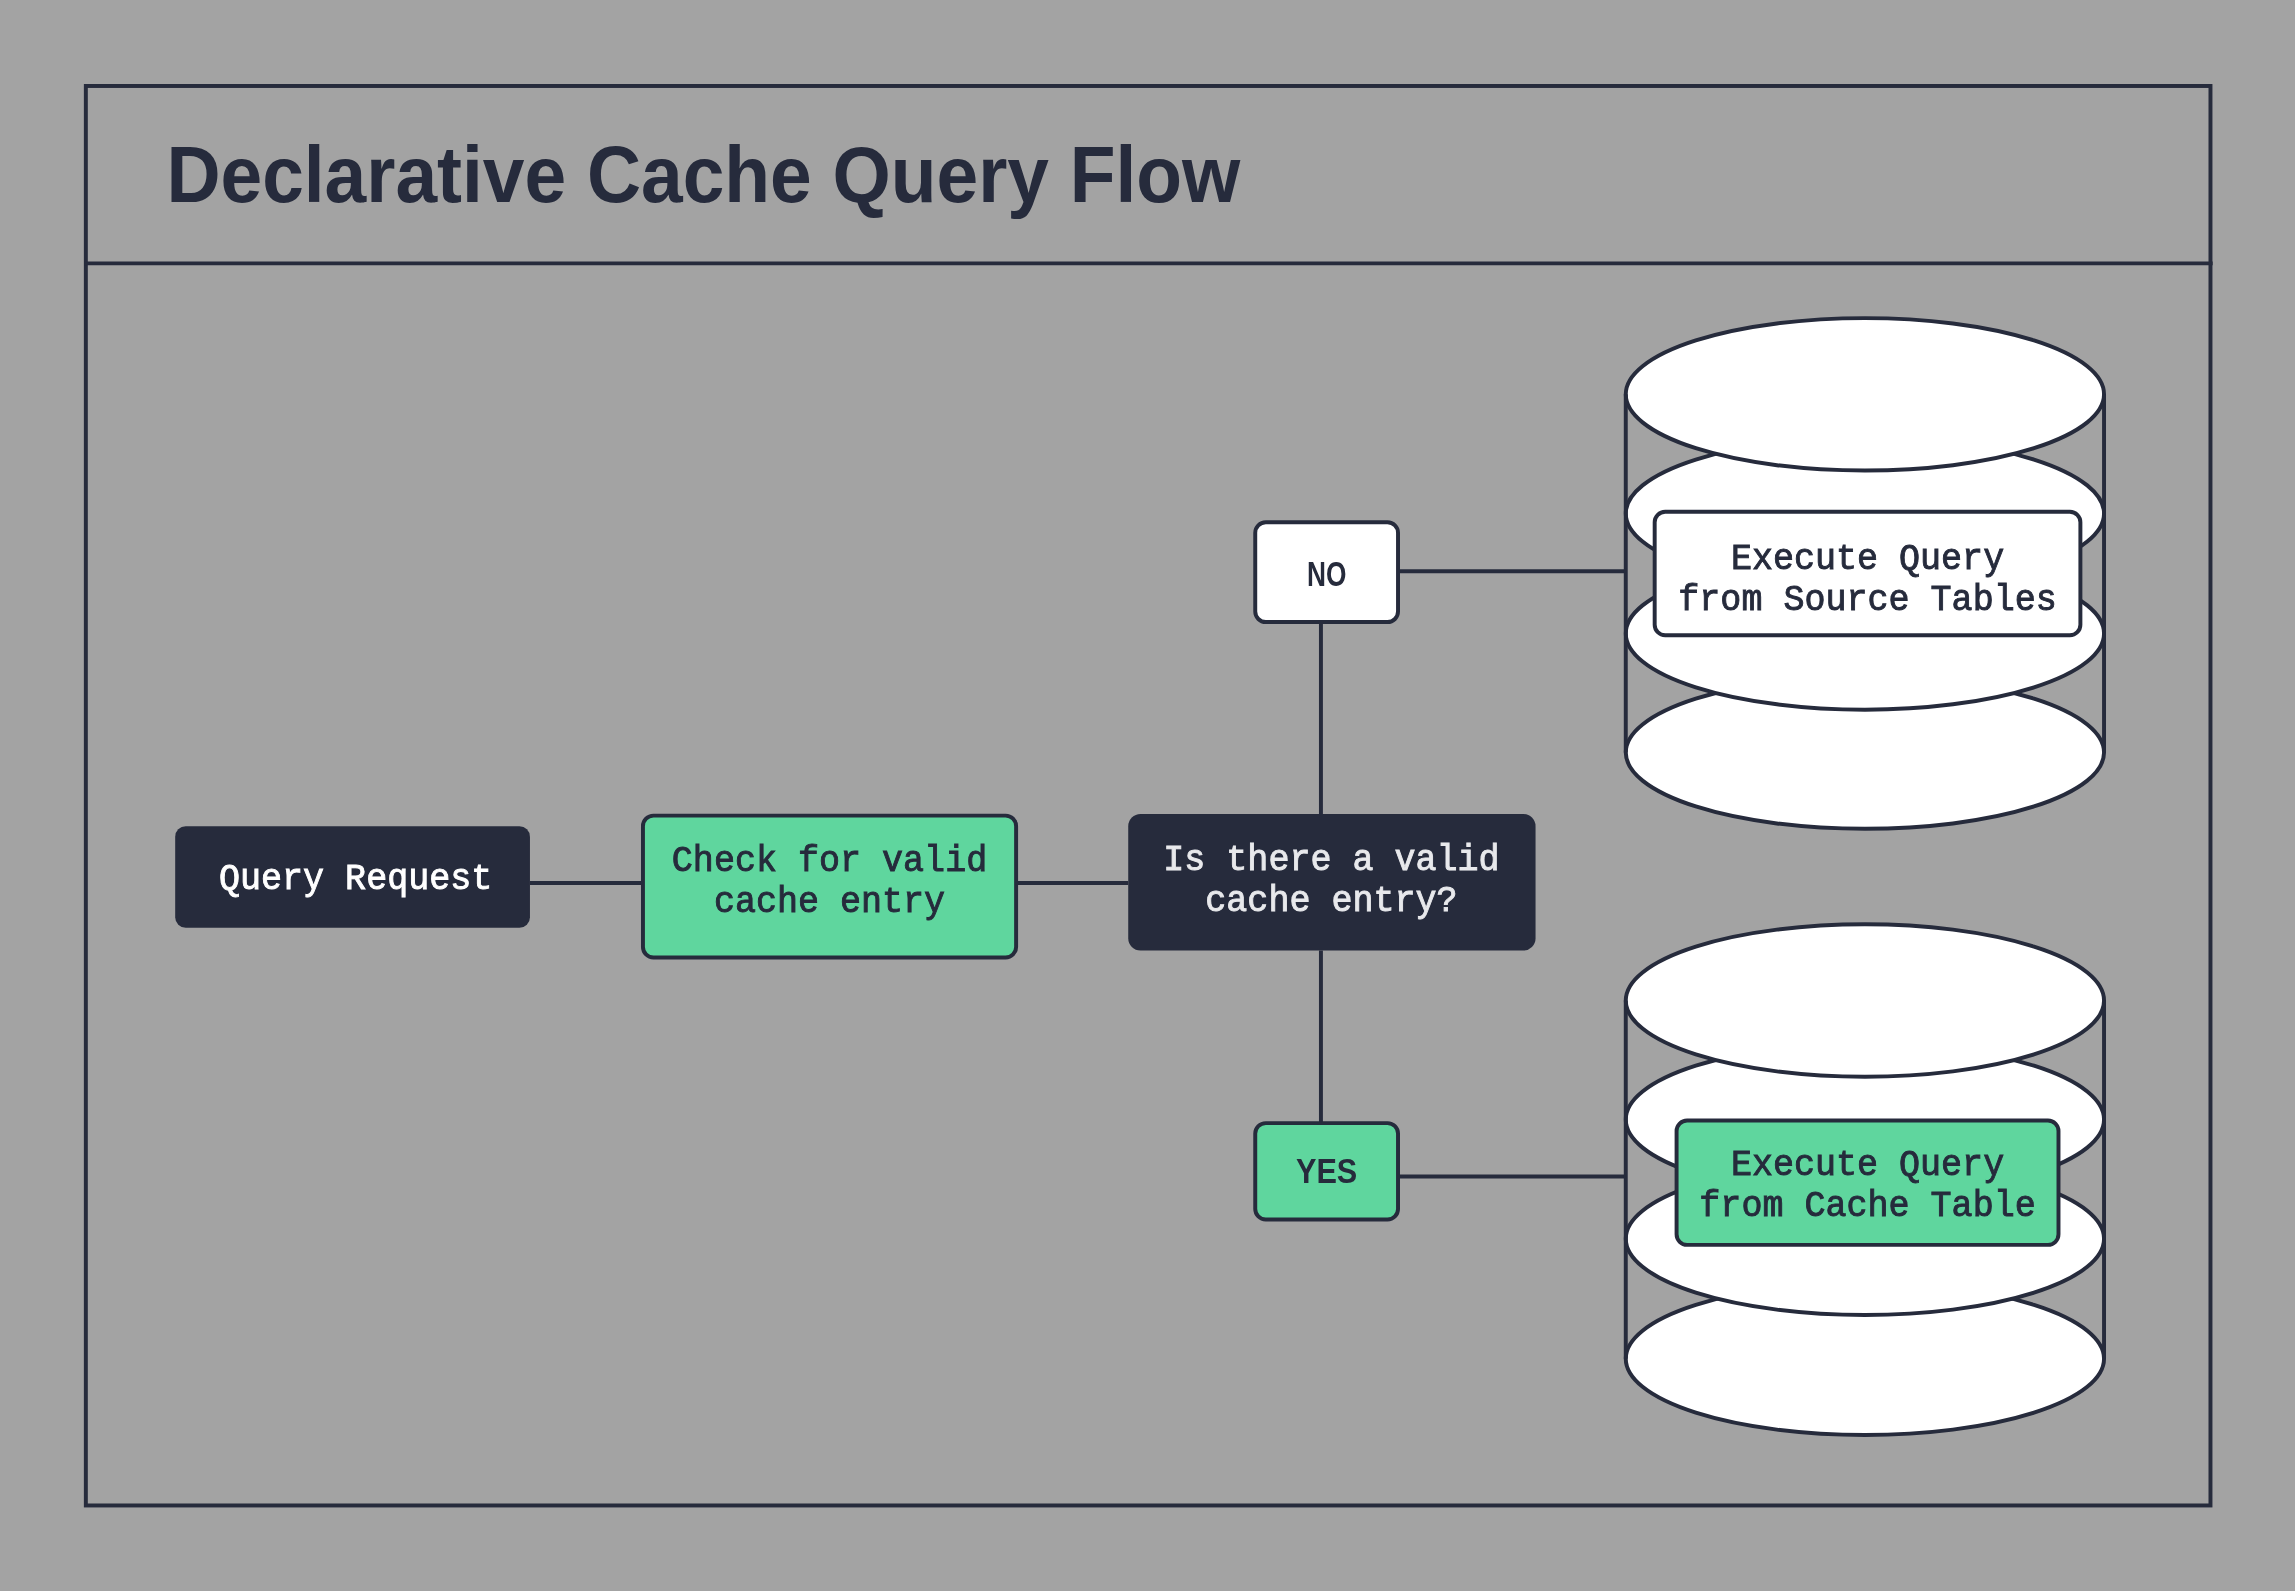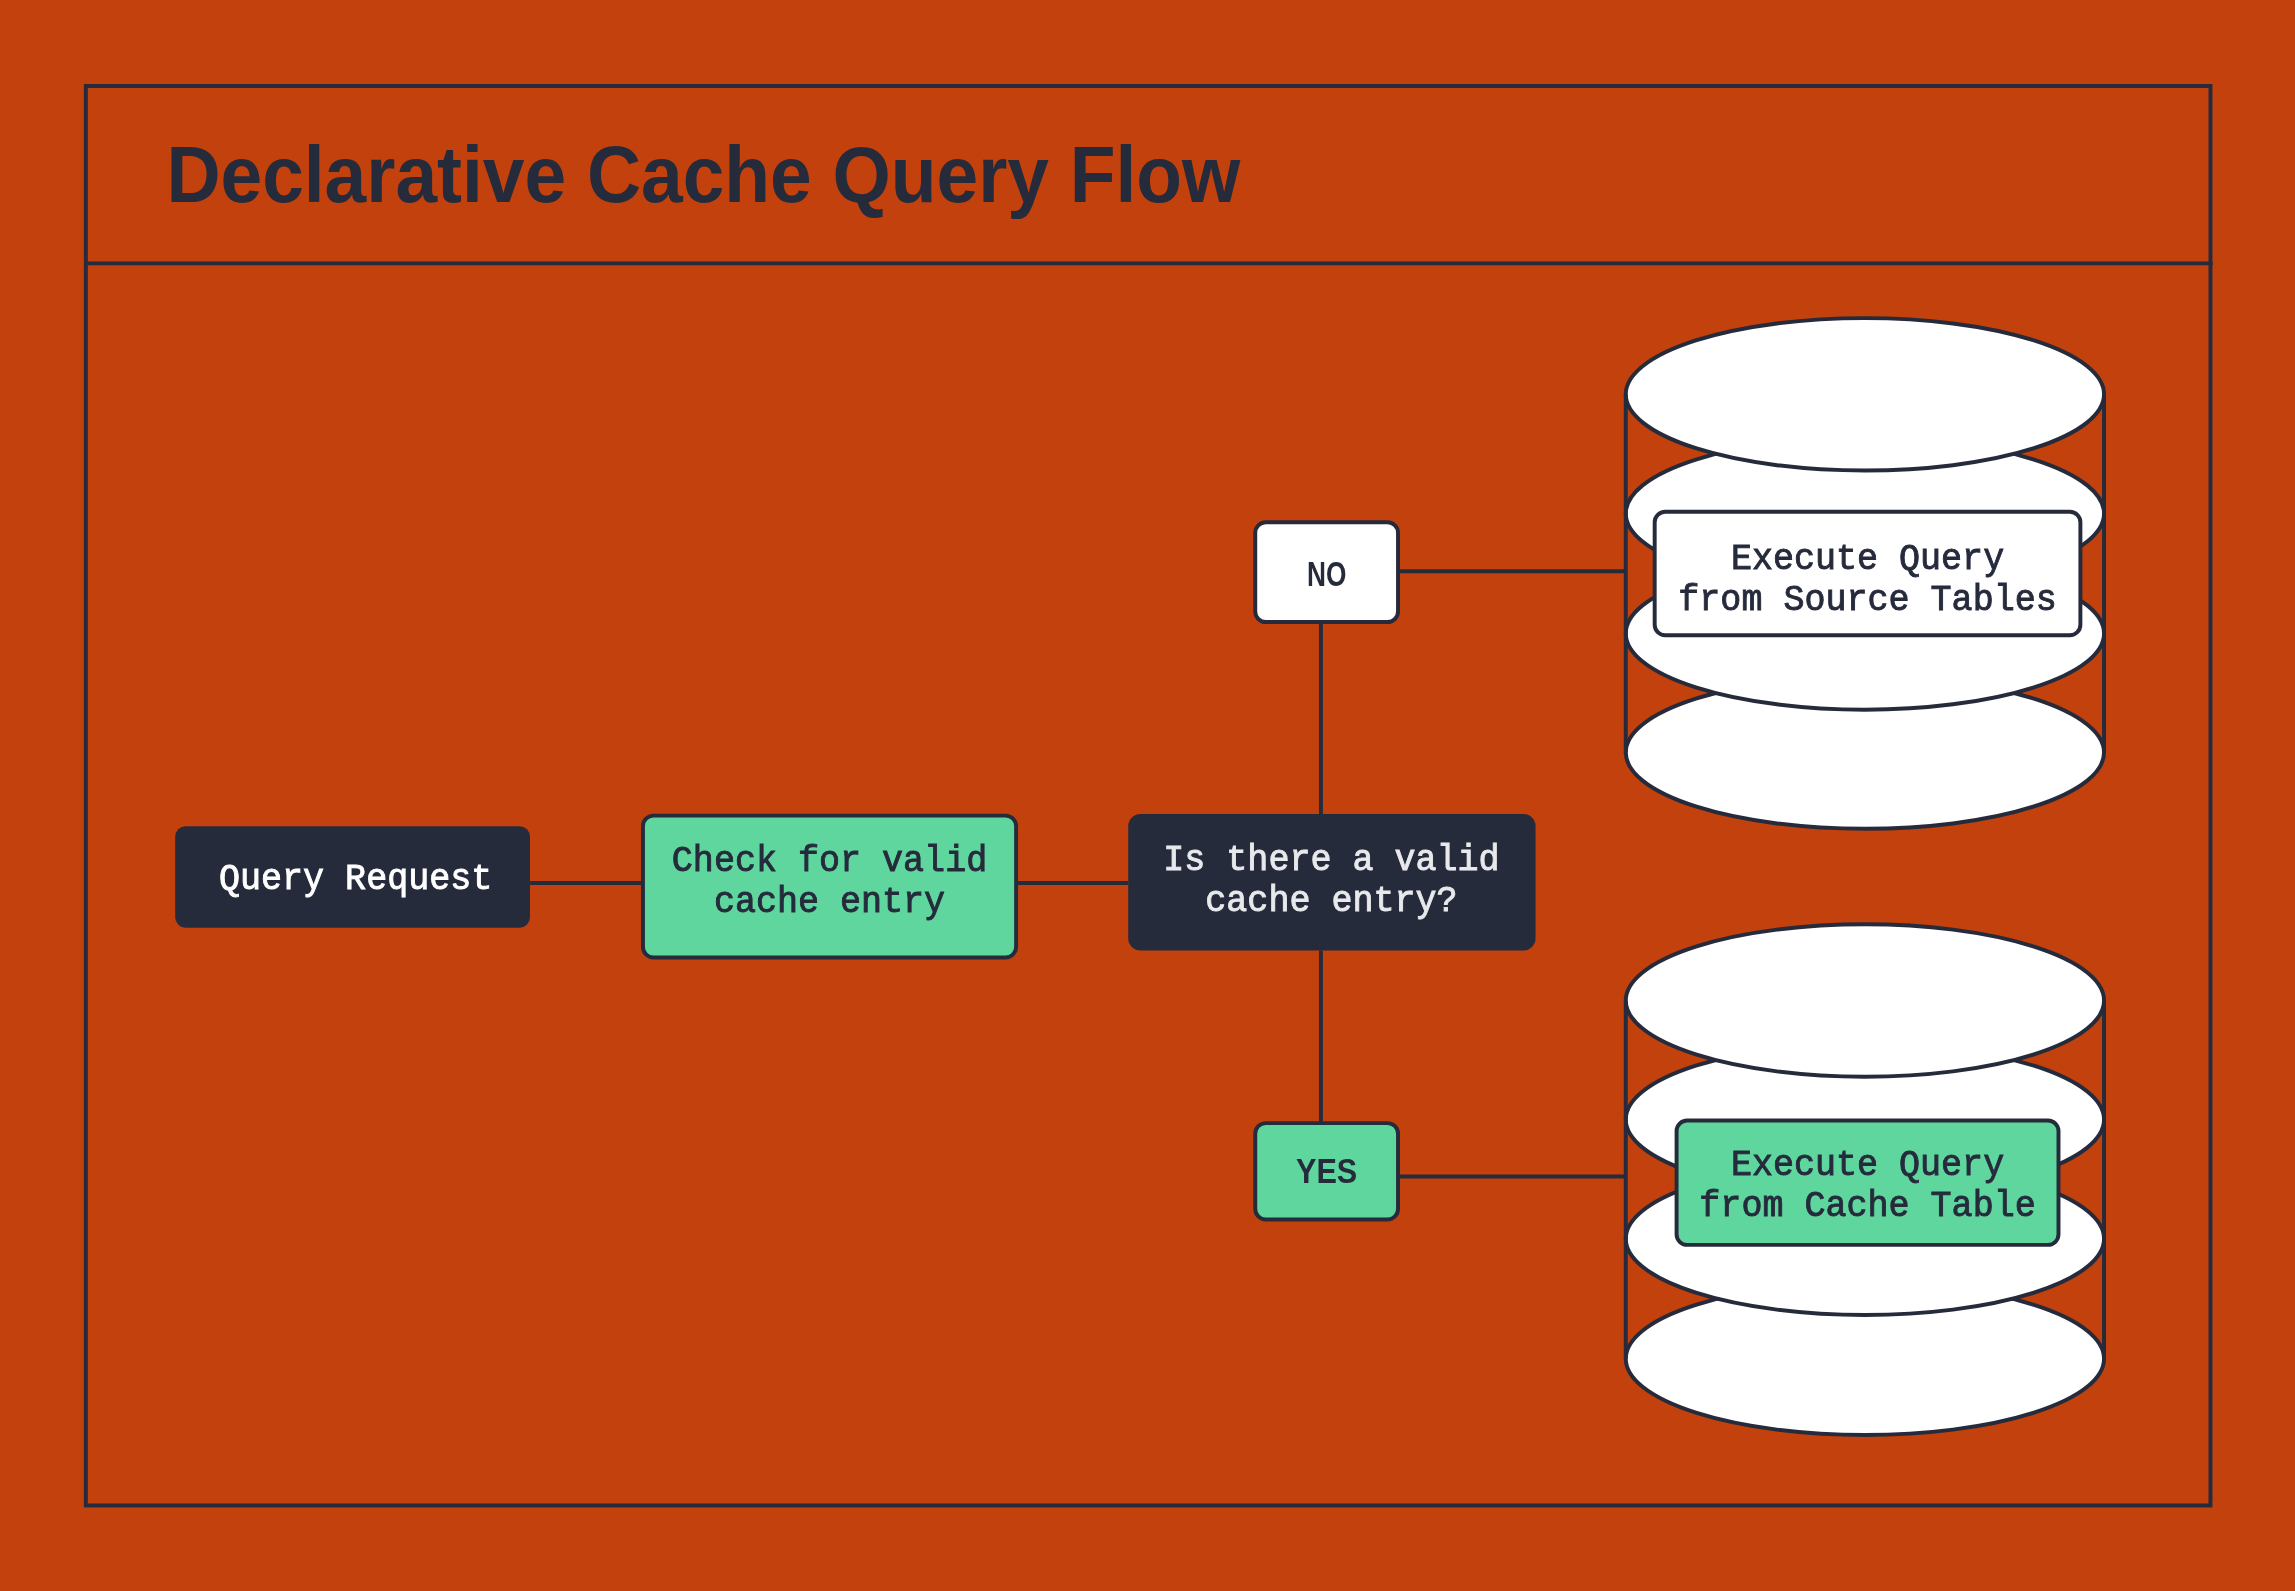--- a/index.html
+++ b/index.html
@@ -1,16 +1,16 @@
 <!DOCTYPE html>
 <html style="font-size:14px"><head>
 <meta charset="utf-8">
 <style>
   html,body{margin:0;padding:0;background:#ffffff;}
-  .wrap{width:2295px;height:1591px;position:relative;overflow:hidden;background:#c2410c;}
+  .wrap{width:2295px;height:1591px;position:relative;overflow:hidden;background:#a3a3a3;}
   text{font-family:"Liberation Mono", monospace;}
   .mono{font-family:"Liberation Mono", monospace;font-size:42px;fill:#262b3c;stroke:#262b3c;stroke-width:1.05;}
   .monow{font-family:"Liberation Mono", monospace;font-size:42px;fill:#e8e9ec;stroke:#e8e9ec;stroke-width:1.05;}
   .lbl{font-family:"Liberation Sans", sans-serif;font-weight:bold;font-size:40px;fill:#262b3c;}
   .title{font-family:"Liberation Sans", sans-serif;font-weight:bold;font-size:92px;fill:#262b3c;}
 </style>
 </head>
 <body>
 <div class="wrap">
 <svg width="2295" height="1591" viewBox="0 0 2620 1816">

